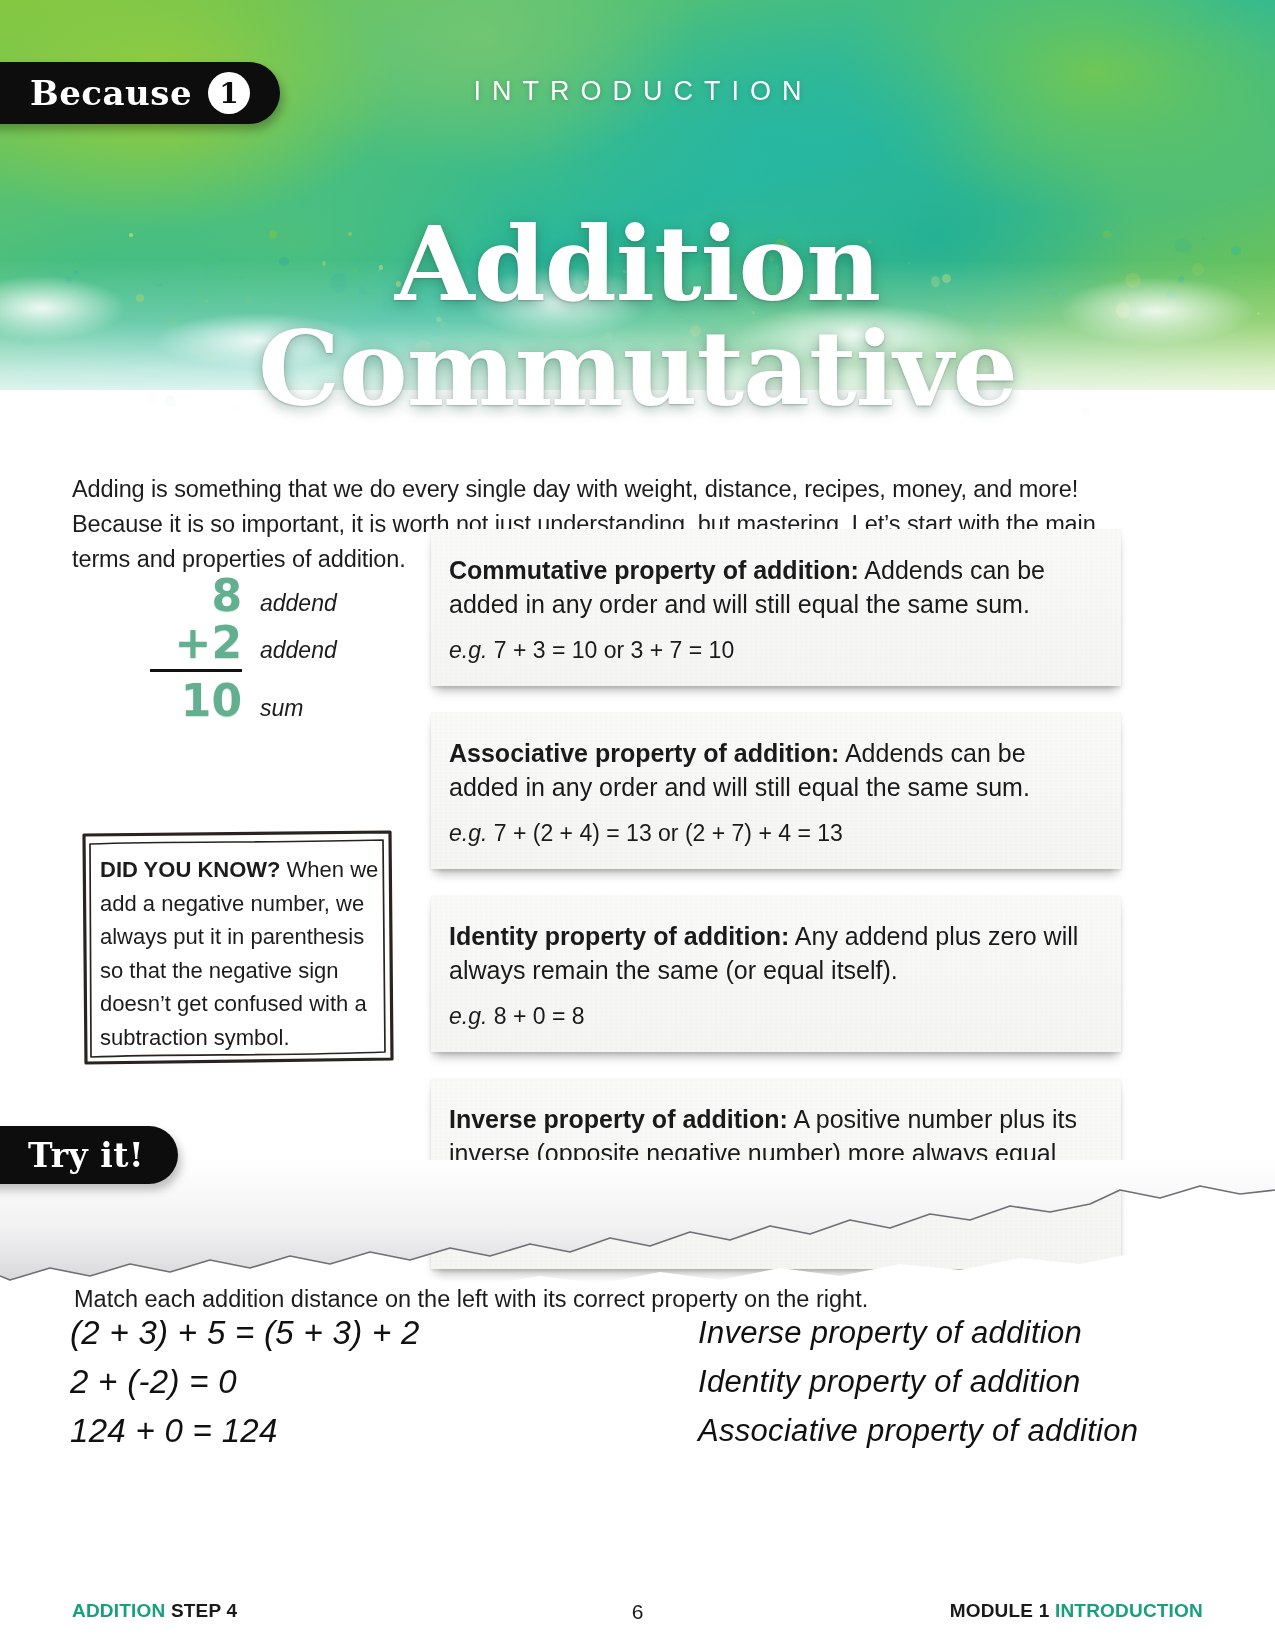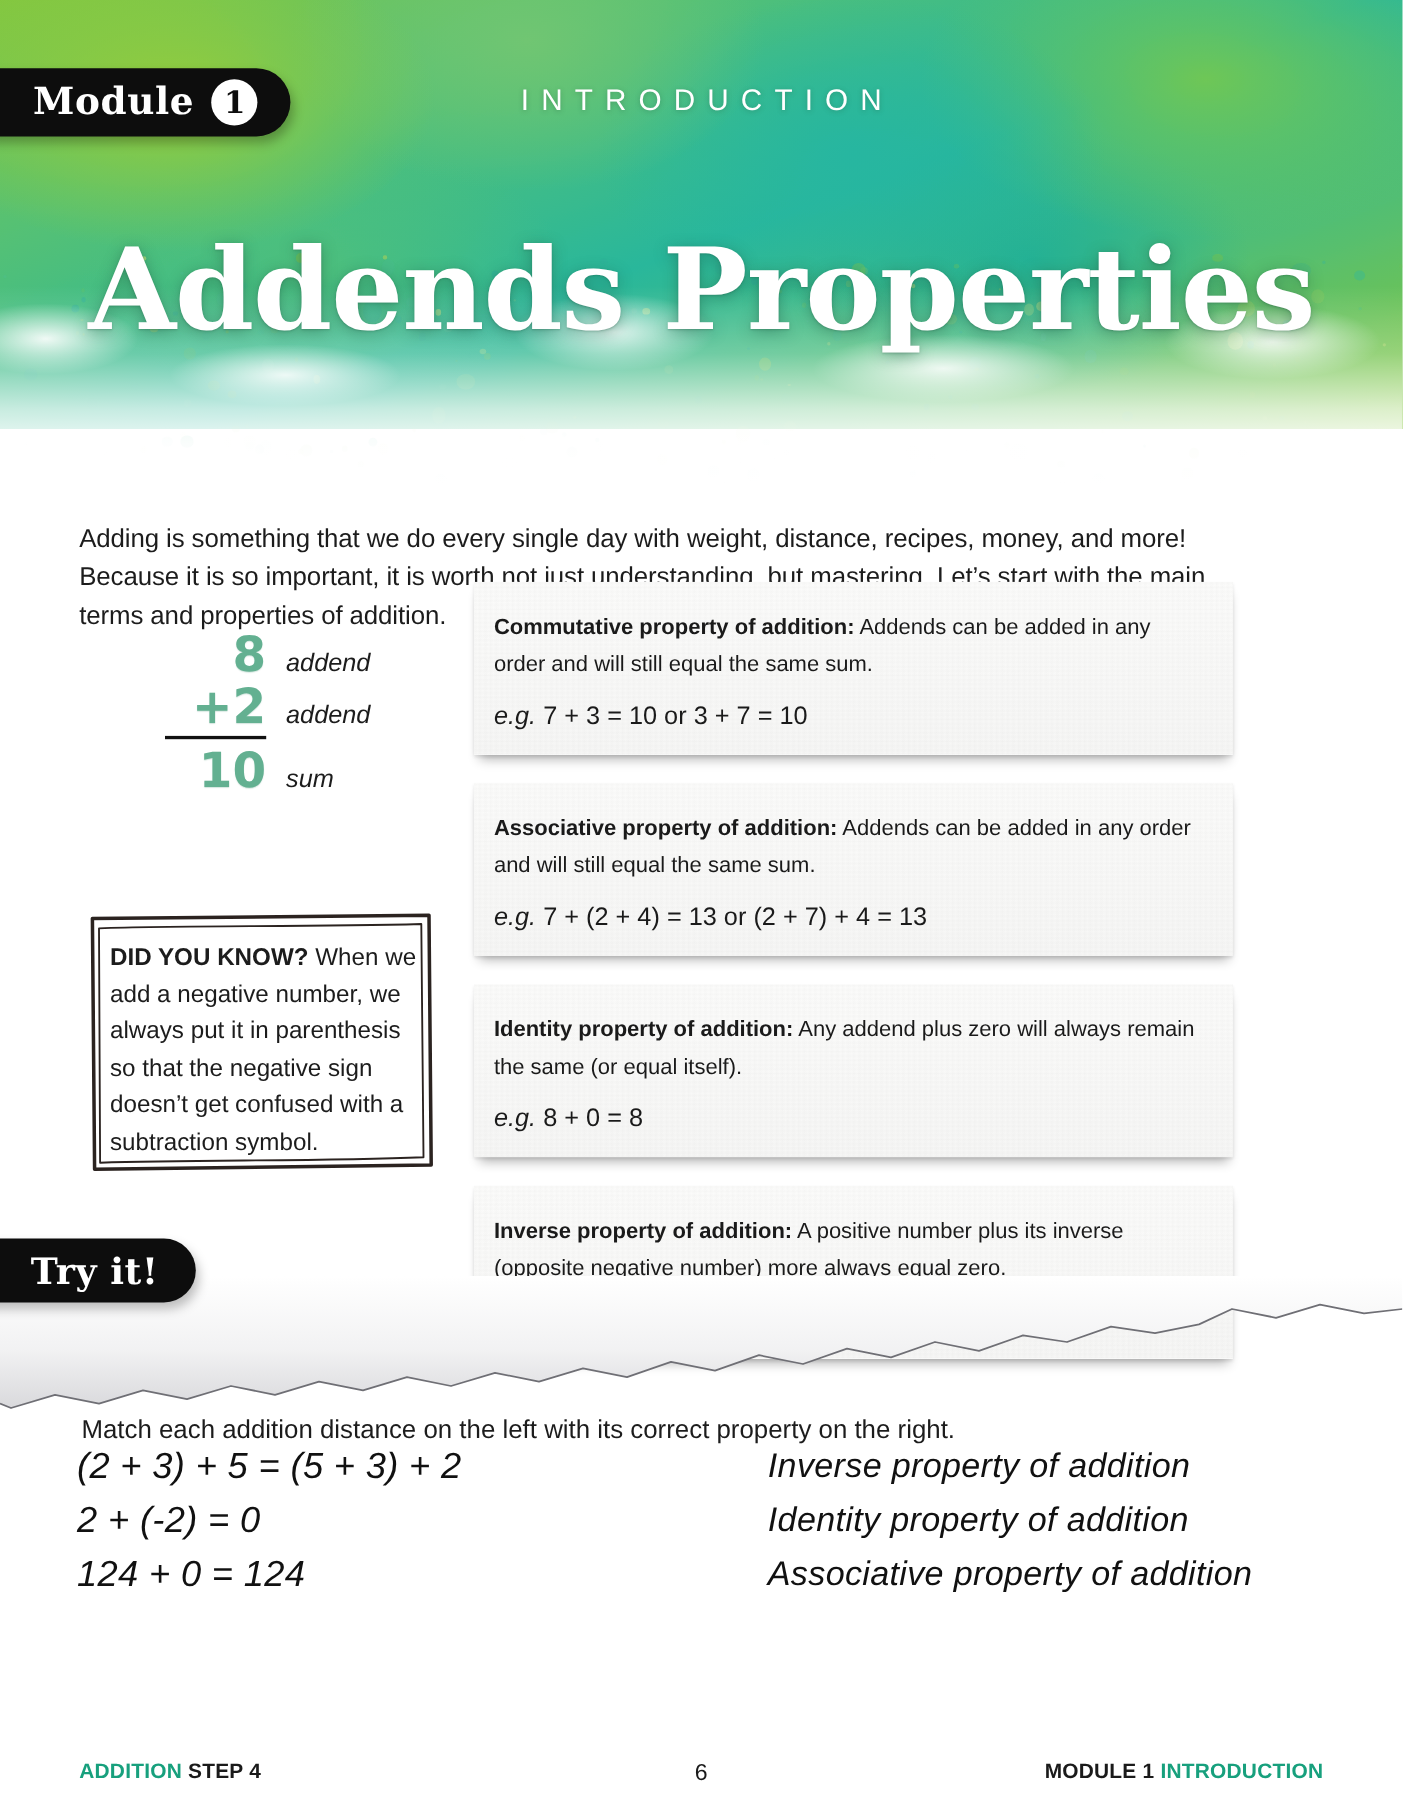--- a/index.html
+++ b/index.html
@@ -206,21 +206,21 @@
       repeating-linear-gradient(0deg, rgba(0,0,0,0.012) 0px, rgba(0,0,0,0) 2px, rgba(0,0,0,0.012) 4px),
       repeating-linear-gradient(90deg, rgba(0,0,0,0.010) 0px, rgba(0,0,0,0) 3px, rgba(0,0,0,0.010) 5px),
       linear-gradient(180deg, #fbfbfa 0%, #f6f6f5 100%);
     padding: 24px 26px 22px 18px;
     margin-bottom: 26px;
     box-shadow:
       0 8px 10px -4px rgba(0,0,0,0.30),
       0 2px 3px rgba(0,0,0,0.10);
   }
   .card-text {
-    font-size: 20px;
+    font-size: 25px;
     line-height: 34px;
     color: #1a1a1a;
   }
   .card-text b { font-weight: 700; }
   .card-eg {
     margin-top: 16px;
     font-size: 23px;
     color: #1a1a1a;
   }
   .card-eg i { font-style: italic; }
@@ -514,24 +514,24 @@
       <div class="drop" style="left: 992.694px; top: 429.712px; width: 11.5639px; height: 11.5639px; background: rgb(79, 191, 154); opacity: 0.253093;"></div>
       <div class="drop" style="left: 164.383px; top: 396.158px; width: 11.28px; height: 11.28px; background: rgb(79, 191, 154); opacity: 0.391101;"></div>
       <div class="drop" style="left: 827.152px; top: 428.405px; width: 5.7726px; height: 5.7726px; background: rgb(47, 174, 154); opacity: 0.178349;"></div>
       <div class="drop" style="left: 654.916px; top: 436.605px; width: 6.9373px; height: 6.9373px; background: rgb(53, 183, 154); opacity: 0.374203;"></div>
     </div>
   <div class="wc-edge"></div>
   <div class="wc-fade"></div>
 </div>
 
 <div class="eyebrow">INTRODUCTION</div>
-<h1 class="page-title">Addends Properties</h1>
+<h1 class="page-title">Addition Commutative</h1>
 
 <div class="module-badge">
-  <span class="mlabel">Module</span>
+  <span class="mlabel">Because</span>
   <span class="mnum">1</span>
 </div>
 
 <p class="intro">Adding is something that we do every single day with weight, distance, recipes, money, and more! Because it is so important, it is worth not just understanding, but mastering. Let’s start with the main terms and properties of addition.</p>
 
 <div class="math-example">
   <div class="me-row">
     <span class="me-num">8</span>
     <span class="me-label">addend</span>
   </div>

